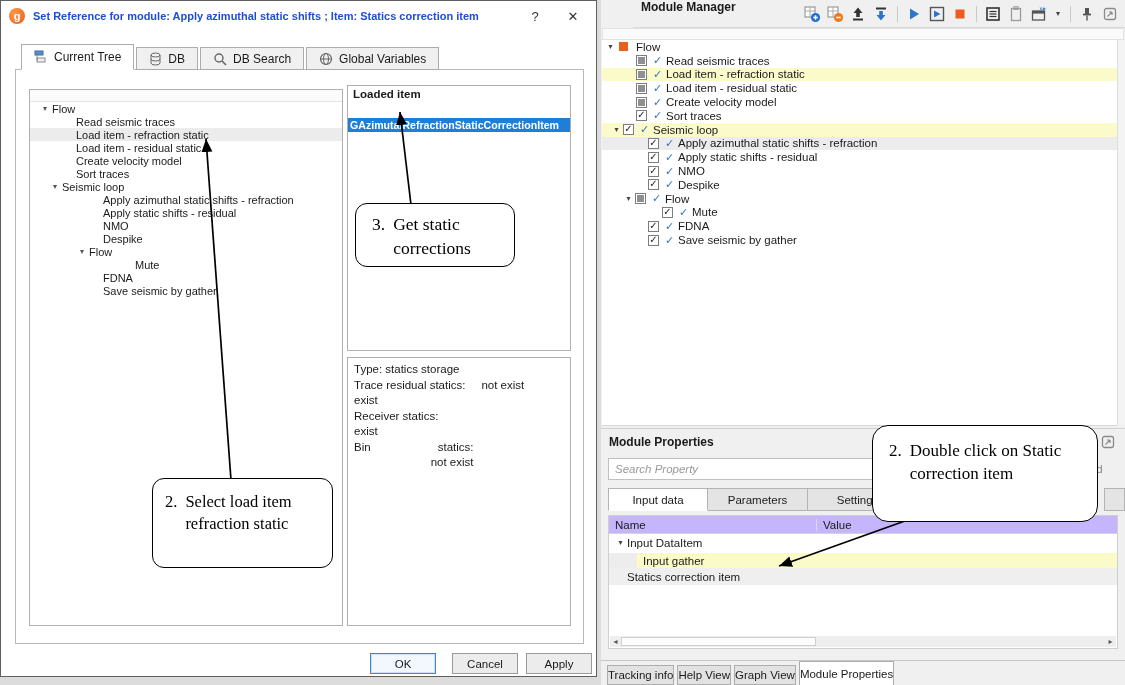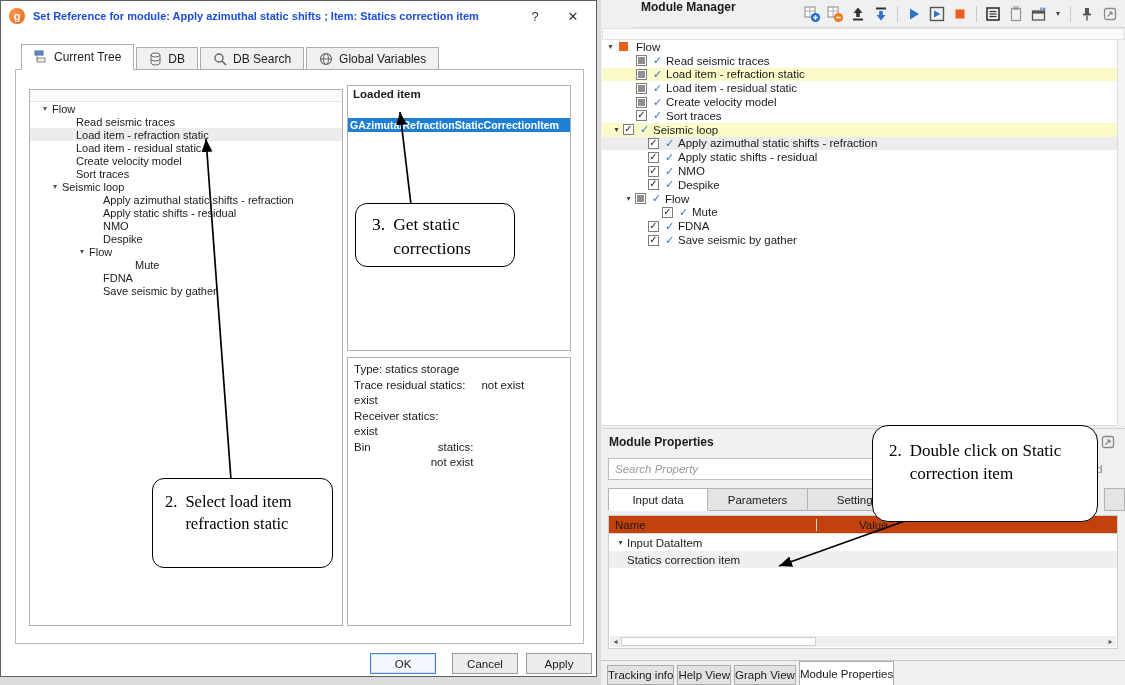--- a/index.html
+++ b/index.html
@@ -82,21 +82,21 @@
     font-family:"Liberation Sans","DejaVu Sans",sans-serif;}
   #mp-search::placeholder{color:#999;font-style:italic;}
   #advpartial{position:absolute;left:483px;top:34px;color:#8a8a8a;font-size:11.5px;}
   #mp-tabs{position:absolute;left:7px;top:59px;display:flex;height:23px;}
   .mtab{width:100px;display:flex;align-items:center;justify-content:center;background:#e4e4e4;
     border:1px solid #b3b3b3;border-left:none;font-size:11.5px;box-sizing:border-box;}
   .mtab:first-child{border-left:1px solid #b3b3b3;}
   .mtab.active{background:#fff;border-bottom:1px solid #fff;font-weight:400;}
   #mp-tabstub{position:absolute;left:503px;top:59px;width:21px;height:23px;background:#e4e4e4;border:1px solid #b3b3b3;box-sizing:border-box;}
   #mp-table{position:absolute;left:7px;top:86px;width:510px;height:134px;background:#fff;border:1px solid #cfcfcf;box-sizing:border-box;}
-  #mp-thead{display:flex;height:17px;border-bottom:1px solid #d5d5d5;font-size:11.5px;align-items:center;background:#c2410c;gap:36px;}
+  #mp-thead{display:flex;height:17px;border-bottom:1px solid #d5d5d5;font-size:11.5px;align-items:center;background:#c4b5fd;}
   #mp-thead .c1{width:208px;padding-left:6px;border-right:1px solid #dcdcdc;box-sizing:border-box;}
   #mp-thead .c2{padding-left:6px;flex:1;}
   .prow{display:flex;align-items:center;height:17px;font-size:11.5px;}
   .prow .exp{width:13px;text-align:center;color:#444;font-size:8px;}
   .prow.yellow{background:#fbfac9;border-top:2px solid #fff;box-sizing:border-box;}
   .prow.yellow .indentcell{width:28px;align-self:stretch;background:#ededed;margin-right:6px;}
   .prow.gray{background:#efefef;}
   .p0{padding-left:18px}.pexp{padding-left:5px}
   #mp-hscroll{position:absolute;left:1px;right:1px;bottom:1px;height:11px;background:#eee;display:flex;align-items:center;}
   #mp-hscroll .arr{width:11px;text-align:center;color:#555;font-size:8px;}
@@ -484,20 +484,24 @@
       <div id="mp-tabstub"></div>
       <div id="mp-table">
         <div id="mp-thead">
           <span class="c1">Name</span>
           <span class="c2">Value</span>
         </div>
         <div class="prow pexp">
             <span class="exp">▾</span>
             <span>Input DataItem</span>
           </div>
+        <div class="prow yellow">
+            <span class="indentcell"></span>
+            <span>Input gather</span>
+          </div>
         <div class="prow gray p0">
             <span>Statics correction item</span>
           </div>
         <div id="mp-hscroll">
           <span class="arr">◂</span>
           <span class="thumb"></span>
           <span class="track"></span>
           <span class="arr">▸</span>
         </div>
       </div>

